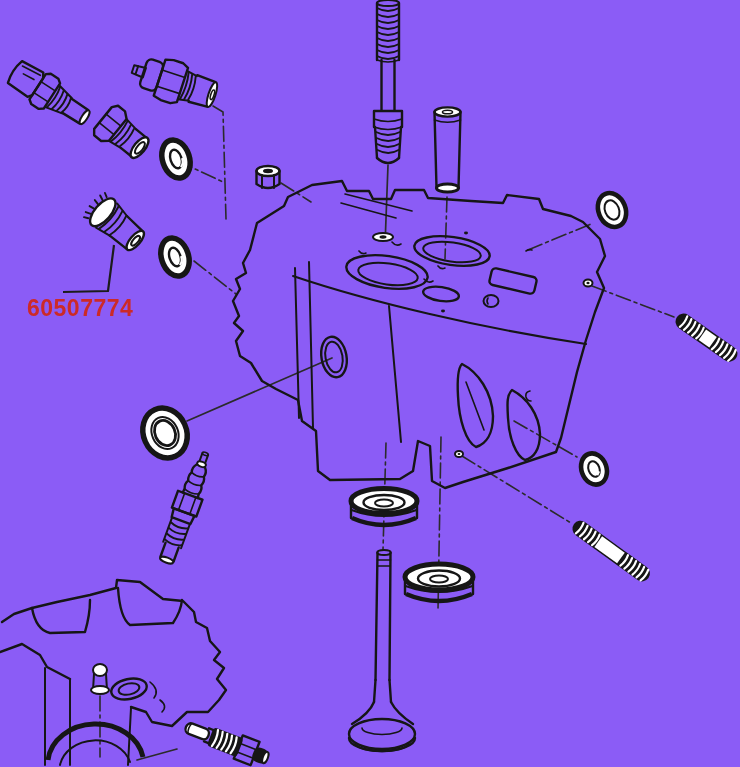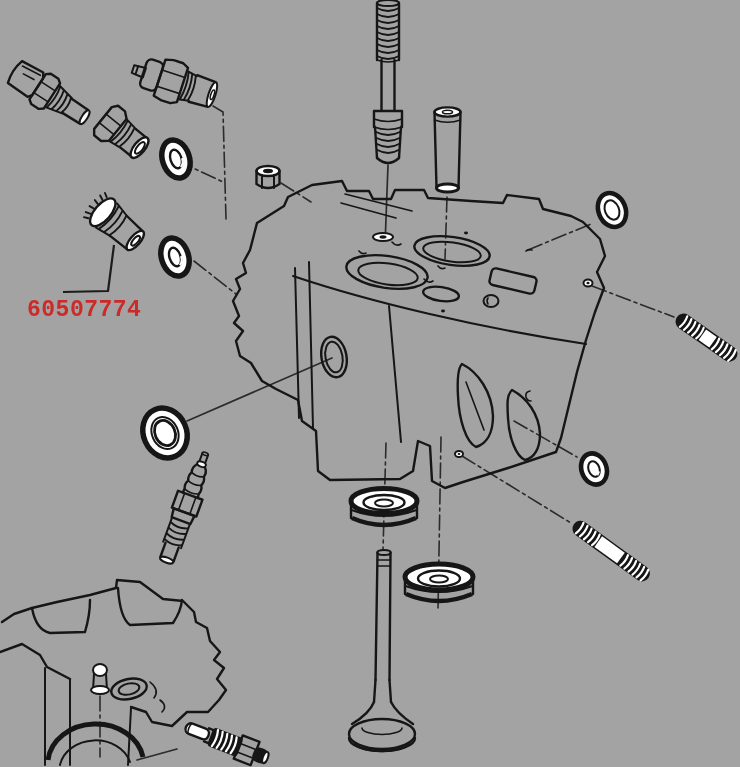--- a/index.html
+++ b/index.html
@@ -1,18 +1,18 @@
 <!DOCTYPE html>
 <html><head>
 <meta charset="utf-8">
 <style>
   html,body{margin:0;padding:0;background:#e8e8e8;}
   .stage{
-    width:740px;height:767px;background:#a3a3a3;position:relative;overflow:hidden;
-    font-family:Liberation Mono, monospace;
+    width:740px;height:767px;background:#8b5cf6;position:relative;overflow:hidden;
+    font-family:Liberation Sans, sans-serif;
   }
   svg{display:block}
   .ln{fill:none;stroke:#161616;stroke-width:2.4;stroke-linecap:round;stroke-linejoin:round;}
   .t1{stroke-width:1.6}
   .t2{stroke-width:2.0}
   .fw{fill:#ffffff}
   .fd{fill:#161616;stroke:none}
   .cl{fill:none;stroke:#2b2b2b;stroke-width:1.6;stroke-dasharray:15 4 3 4;stroke-linecap:round}
   .ldr{fill:none;stroke:#2b2b2b;stroke-width:1.7;stroke-linecap:round}
   .rib{fill:none;stroke:#161616;stroke-width:1.9;stroke-linecap:round}

